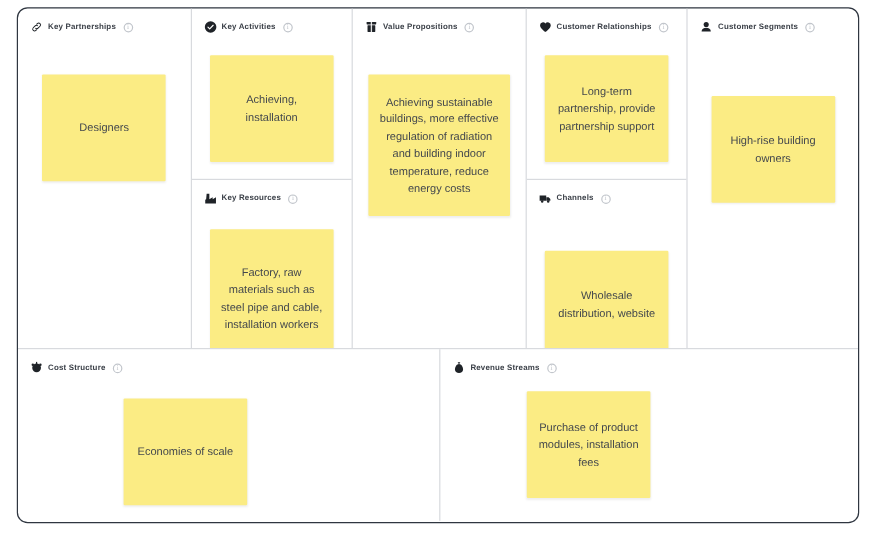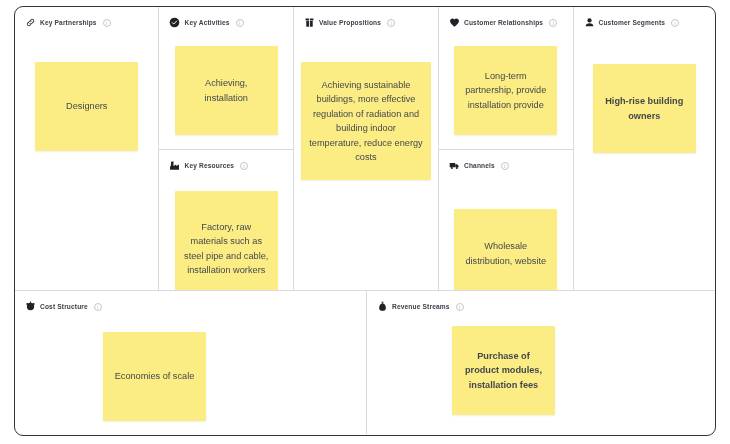--- a/index.html
+++ b/index.html
@@ -152,32 +152,32 @@
     box-sizing: border-box;
     color: #44484d;
     font-size: 9.2px;
     line-height: 14.5px;
     border-radius: 1px;
     box-shadow: 0 1px 2px rgba(0,0,0,0.07);
     cursor: pointer;
   }
 
   .sticky.tall { min-height: 115px; }
-  .sticky.vp   { width: 130px; min-height: 118px; }
+  .sticky.vp   { width: 118px; min-height: 118px; }
 
   
   .offset-kp  { margin-top: 28px; }
   .offset-ka  { margin-top: 12px; }
   .offset-vp  { margin-top: 28px; }
   .offset-cr  { margin-top: 12px; }
-  .offset-cs  { margin-top: 30px; font-weight: bold; }
+  .offset-cs  { margin-top: 46px; }
   .offset-kr  { margin-top: 14px; }
   .offset-ch  { margin-top: 32px; }
   .offset-cost{ margin-top: 14px; margin-left: 9px; }
-  .offset-rev { margin-top: 8px; margin-left: 20px; font-weight: bold; }
+  .offset-rev { margin-top: 8px; margin-left: 7px; }
 
   .notes-area.align-left { align-items: flex-start; padding-left: 72px; }
   .notes-area.align-left2 { align-items: flex-start; padding-left: 58px; }
 </style>
 </head>
 <body>
 
 <div id="canvas-root">
 
   <div class="grid-top">
@@ -255,21 +255,21 @@
         <div class="cell-header">
           <span class="hdr-icon">
             <svg width="11" height="11" viewBox="0 0 16 16" fill="currentColor">
                 <path d="M8 14S1.5 9.8 1.5 5.8A3.6 3.6 0 0 1 8 3.7a3.6 3.6 0 0 1 6.5 2.1C14.5 9.8 8 14 8 14z"></path>
               </svg>
           </span>
           <span class="hdr-label">Customer Relationships</span>
           <span class="info-icon">i</span>
         </div>
         <div class="notes-area">
-          <div class="sticky offset-cr">Long-term partnership, provide installation provide</div>
+          <div class="sticky offset-cr">Long-term partnership, provide partnership support</div>
         </div>
       </div>
       <div class="cell split-bottom">
         <div class="cell-header">
           <span class="hdr-icon">
             <svg width="11" height="11" viewBox="0 0 16 16" fill="currentColor">
                 <path d="M1 4.2h8v6.3H1zM9.3 6.3h2.6l2.1 2.3v1.9H9.3z"></path>
                 <circle cx="4.1" cy="11.6" r="1.5"></circle>
                 <circle cx="11.4" cy="11.6" r="1.5"></circle>
               </svg>

